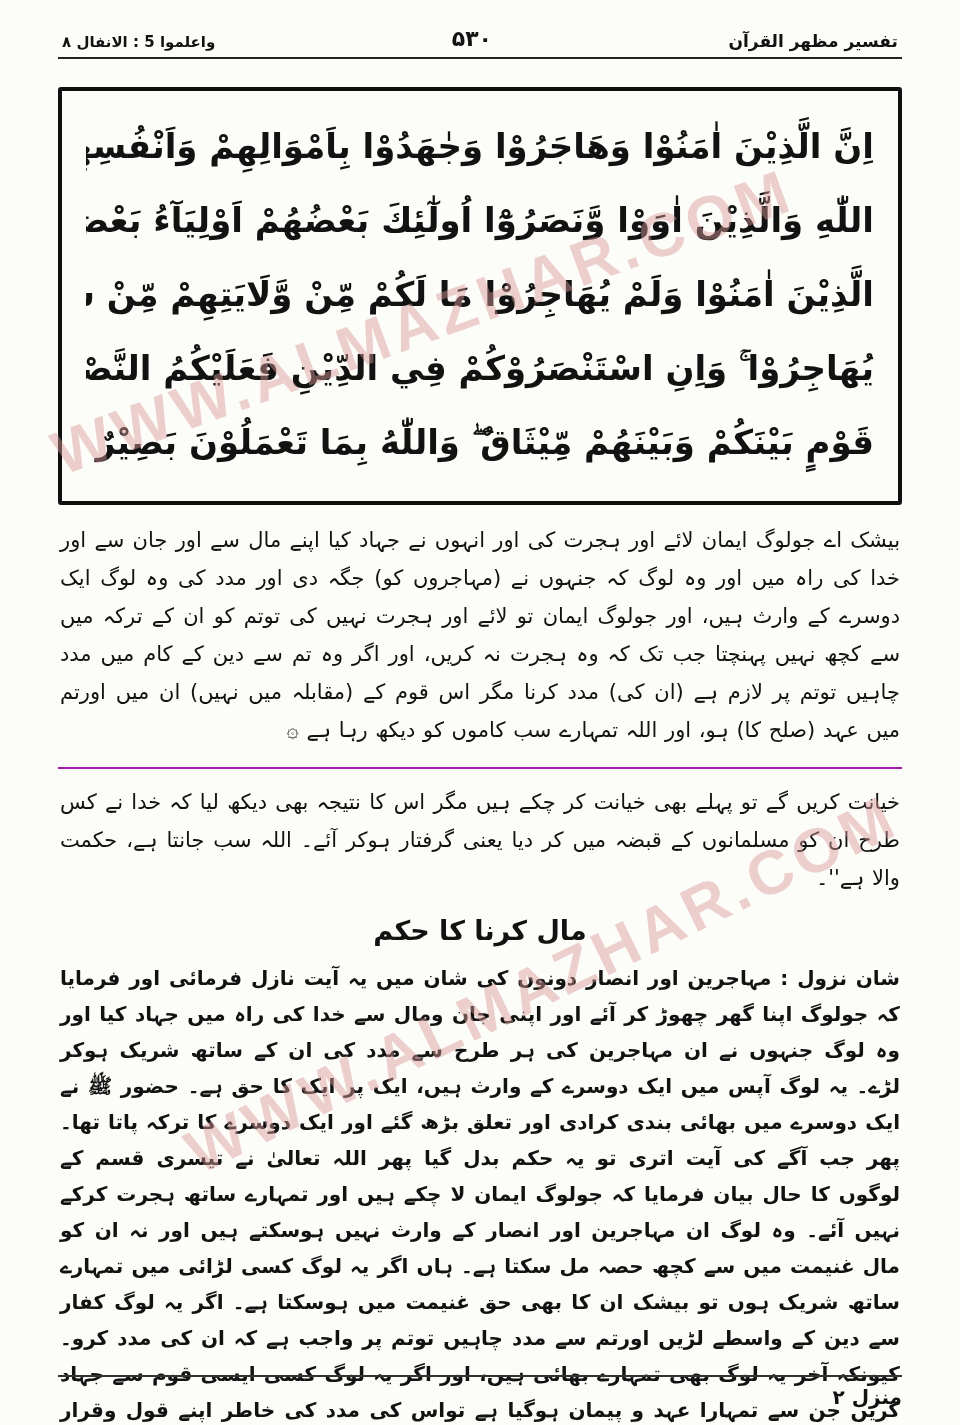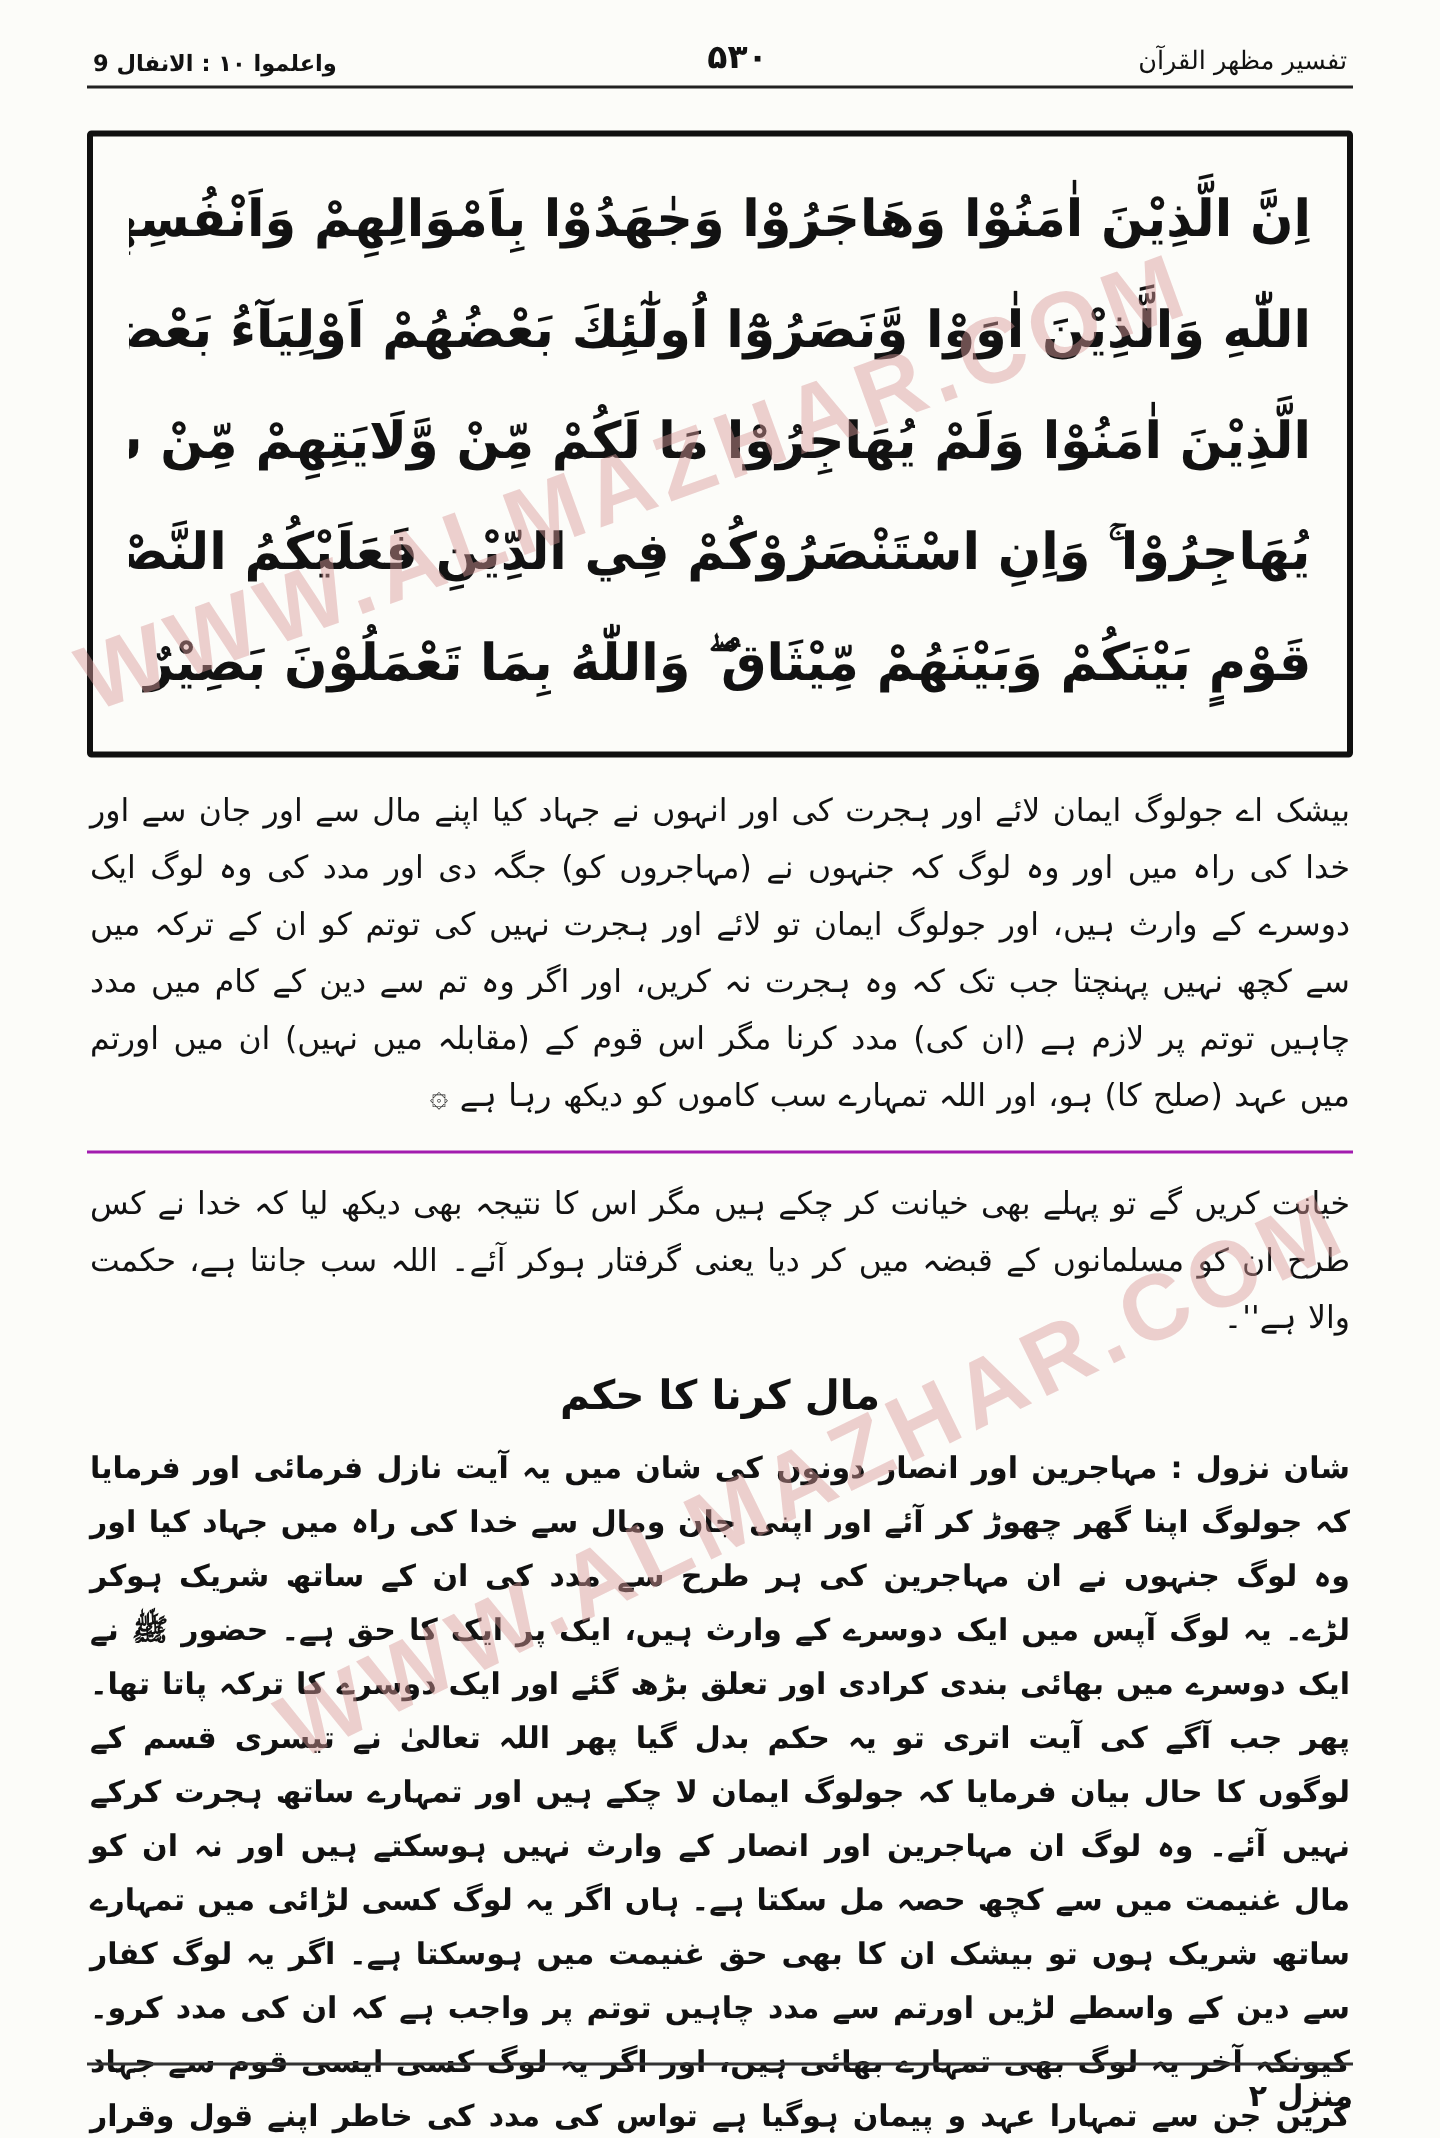--- a/index.html
+++ b/index.html
@@ -21,21 +21,21 @@
   .header {
     display: flex;
     justify-content: space-between;
     align-items: flex-end;
     direction: ltr;
     padding: 0 4px 6px 4px;
     border-bottom: 2px solid #222;
   }
   .header .left  { font-size: 15px; font-weight: bold; }
   .header .center{ font-size: 22px; font-weight: bold; letter-spacing: 2px; }
-  .header .right { font-size: 17px; font-weight: normal; }
+  .header .right { font-size: 17px; font-weight: bold; }
   
   .quran-box {
     margin-top: 28px;
     border: 4px solid #101010;
     border-radius: 3px;
     padding: 18px 24px 22px 24px;
     direction: rtl;
     background: transparent;
   }
   .quran-line {
@@ -107,21 +107,21 @@
 </style>
 </head>
 <body>
 
 <div class="page">
 
   <div class="watermark wm-1">WWW.ALMAZHAR.COM</div>
   <div class="watermark wm-2">WWW.ALMAZHAR.COM</div>
 
   <div class="header">
-    <span class="left">واعلموا ۱۰ : الانفال 9</span>
+    <span class="left">واعلموا 5 : الانفال ۸</span>
     <span class="center">۵۳۰</span>
     <span class="right">تفسير مظهر القرآن</span>
   </div>
 
   <div class="quran-box">
       <div class="quran-line">اِنَّ الَّذِيْنَ اٰمَنُوْا وَهَاجَرُوْا وَجٰهَدُوْا بِاَمْوَالِهِمْ وَاَنْفُسِهِمْ فِيْ سَبِيْلِ</div>
       <div class="quran-line">اللّٰهِ وَالَّذِيْنَ اٰوَوْا وَّنَصَرُوْٓا اُولٰٓئِكَ بَعْضُهُمْ اَوْلِيَآءُ بَعْضٍ ۚ وَ</div>
       <div class="quran-line">الَّذِيْنَ اٰمَنُوْا وَلَمْ يُهَاجِرُوْا مَا لَكُمْ مِّنْ وَّلَايَتِهِمْ مِّنْ شَيْءٍ حَتّٰى</div>
       <div class="quran-line">يُهَاجِرُوْا ۚ وَاِنِ اسْتَنْصَرُوْكُمْ فِي الدِّيْنِ فَعَلَيْكُمُ النَّصْرُ اِلَّا عَلٰى</div>
       <div class="quran-line">قَوْمٍ بَيْنَكُمْ وَبَيْنَهُمْ مِّيْثَاقٌ ۖ وَاللّٰهُ بِمَا تَعْمَلُوْنَ بَصِيْرٌ ۞</div>

